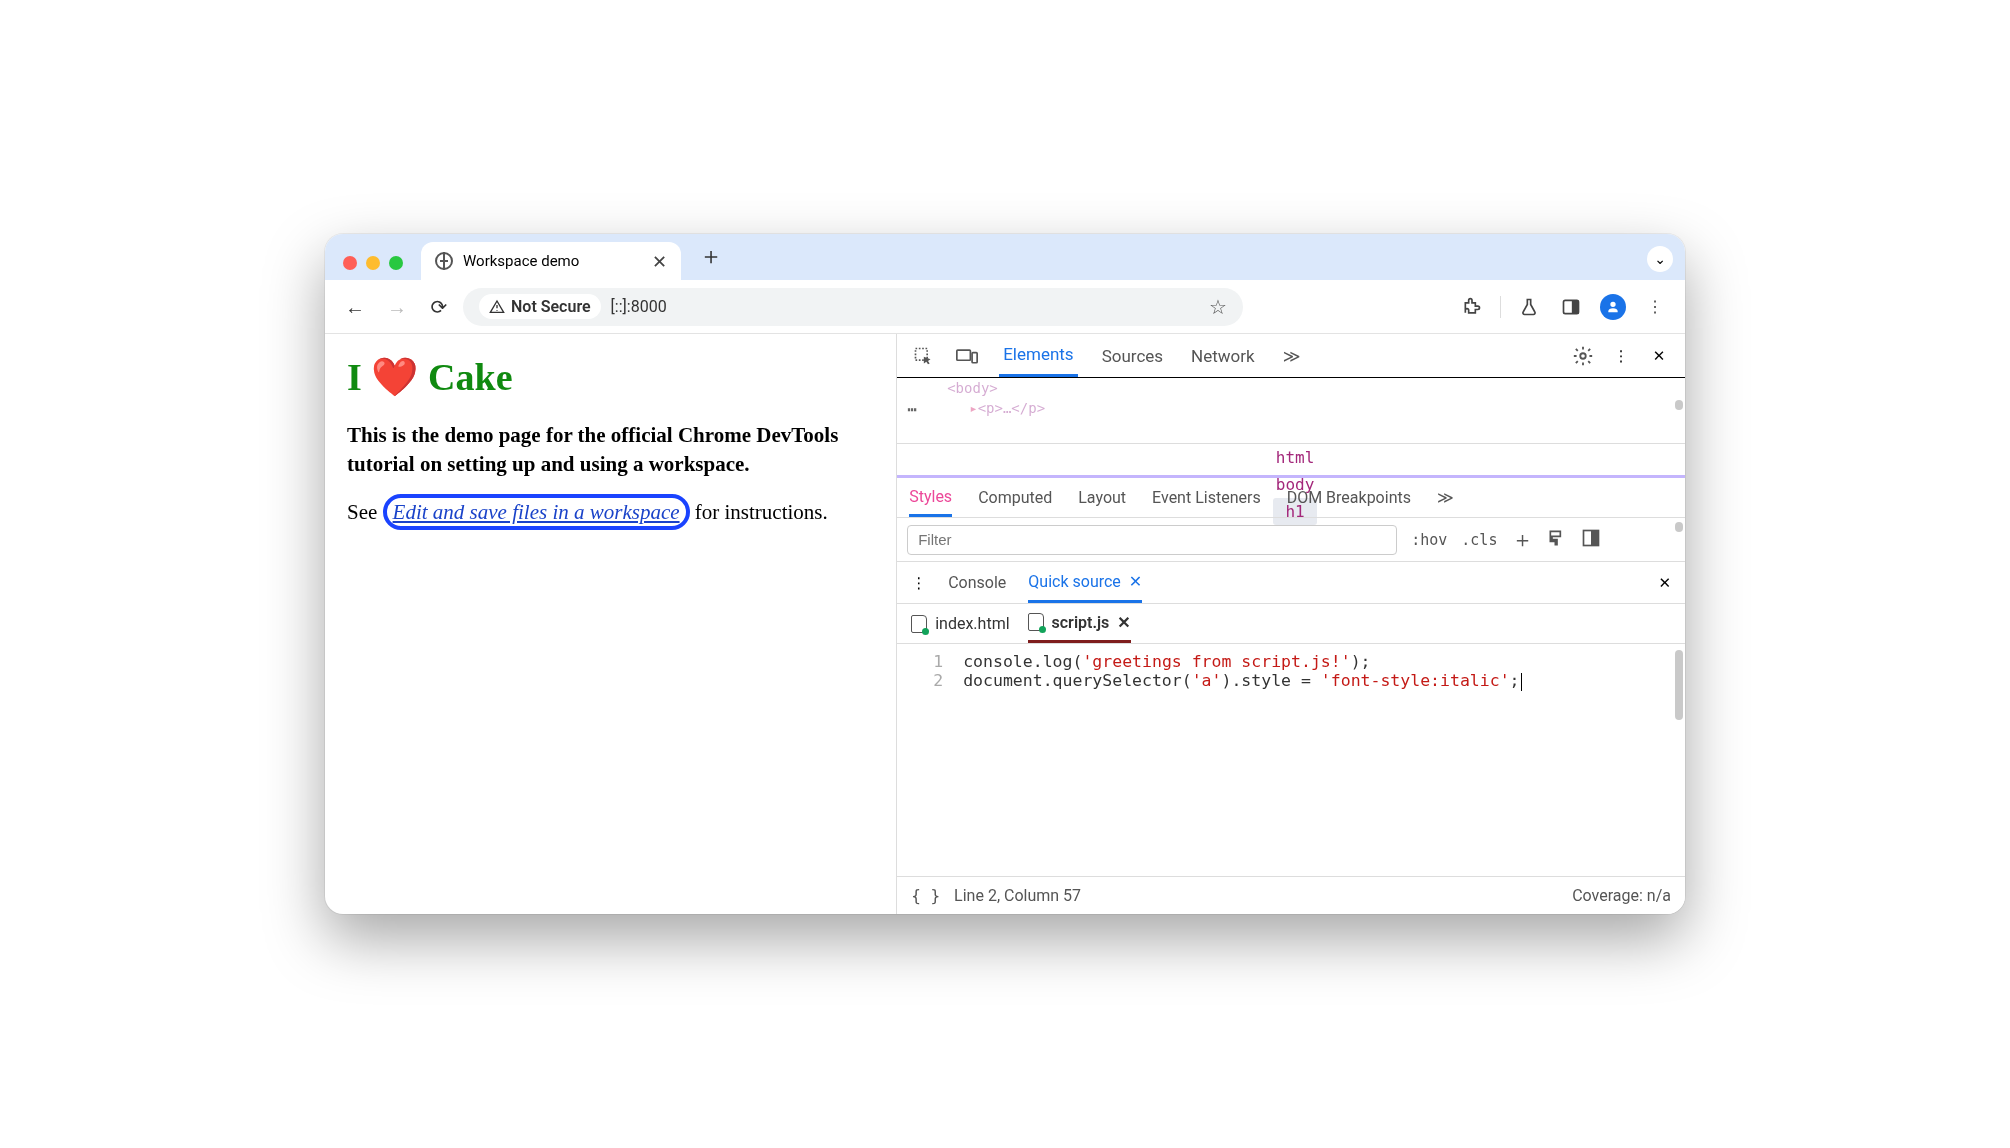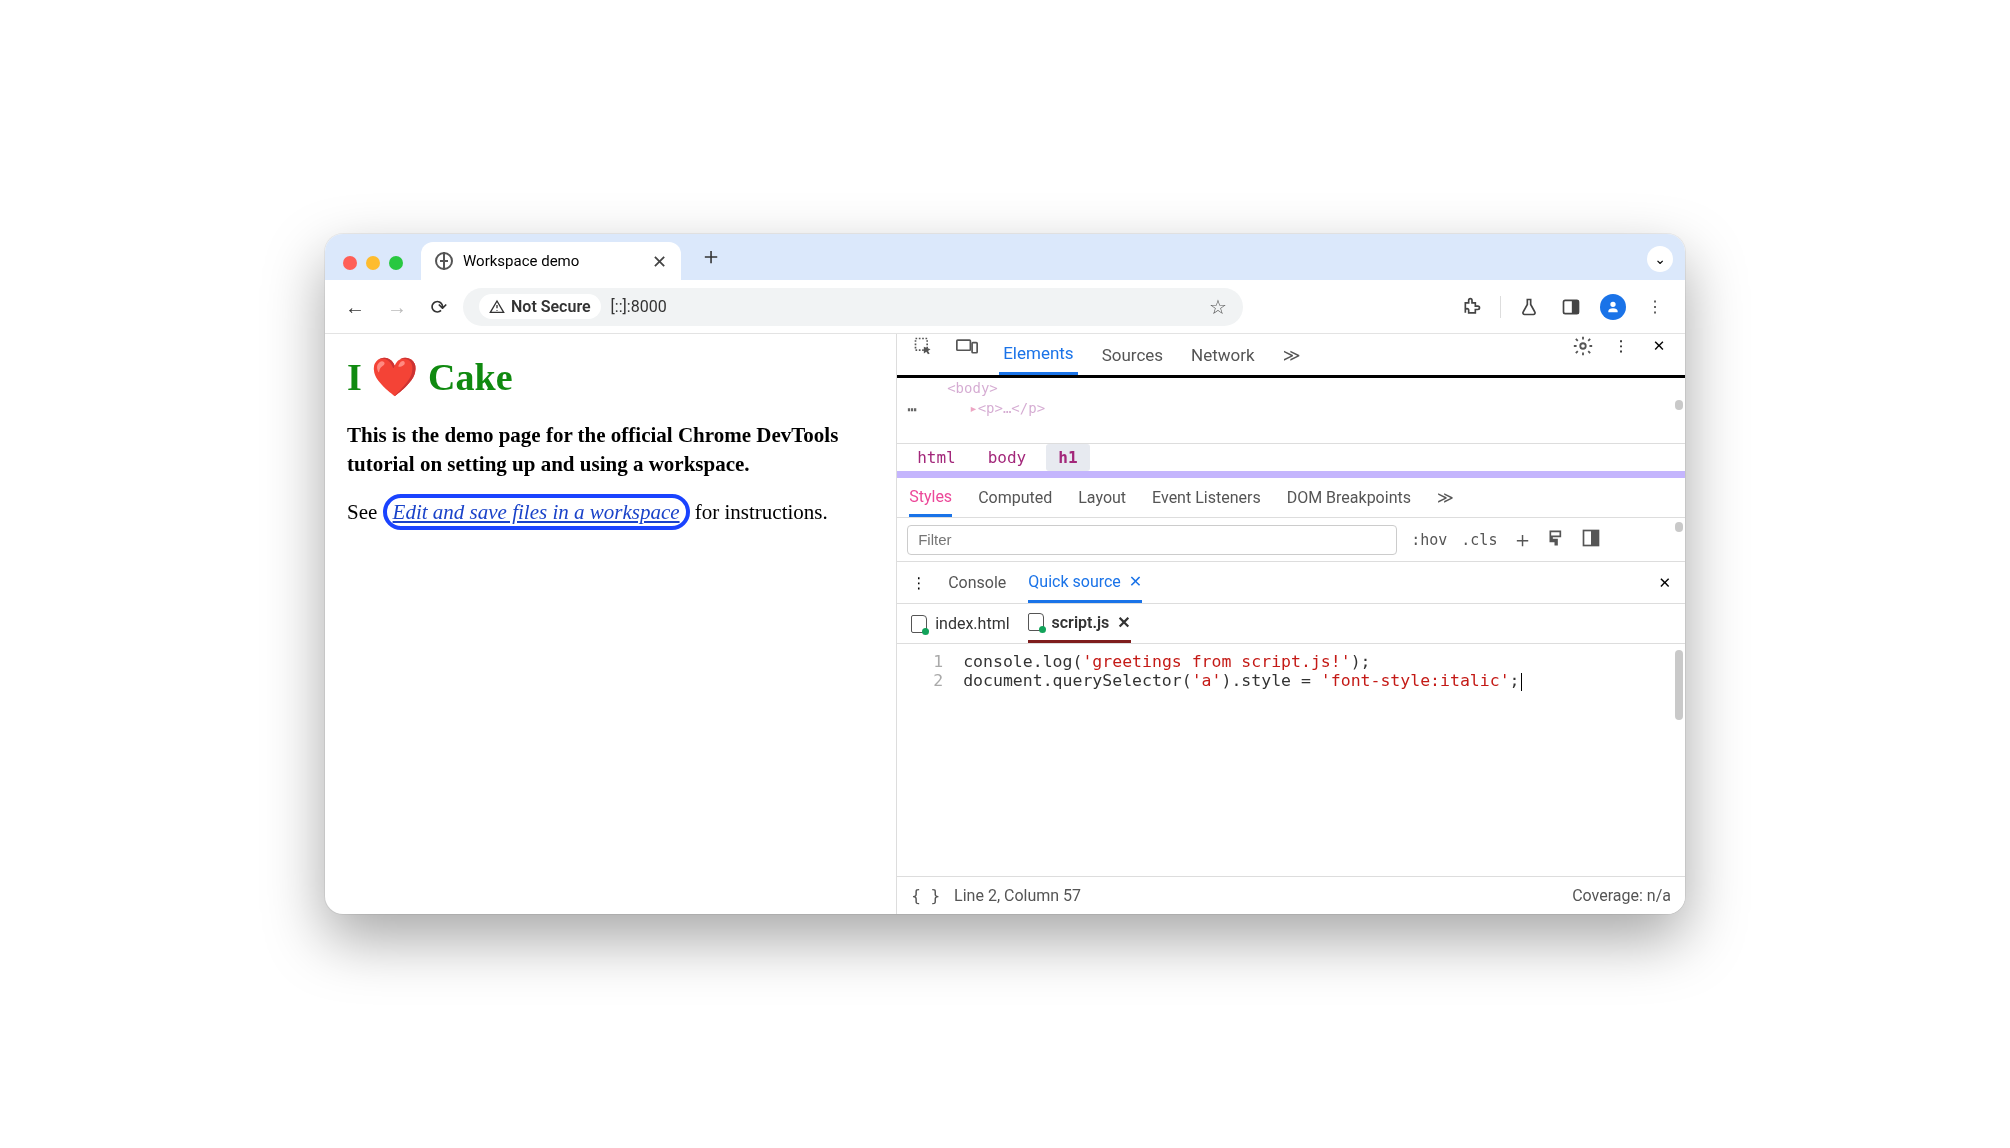--- a/index.html
+++ b/index.html
@@ -83,36 +83,36 @@
     padding: 18px 22px;
     font-family: Georgia, "Times New Roman", serif;
     font-size: 21px;
     line-height:1.35;
   }
   .page h1 { color:#108a10; font-size:38px; font-weight:700; margin-bottom:18px;}
   .page a { color:#1a43c9; text-decoration:underline; font-style:italic;}
   .hl { border:4px solid #1a43ff; border-radius:18px; padding:0 6px; display:inline-block;}
   
   .devtools { flex:1; border-left:1px solid #ddd; display:flex; flex-direction:column; background:#fff; font-size:15px;}
-  .dt-tabs { display:flex; align-items:flex-start; height:44px; border-bottom:3px solid #000000; gap:20px; padding:0 14px;}
+  .dt-tabs { display:flex; align-items:center; height:44px; border-bottom:1px solid #000000; gap:20px; padding:0 14px;}
   .dt-tabs .tool{width:24px;height:24px;display:flex;align-items:center;justify-content:center;cursor:pointer;}
   .dt-tab{cursor:pointer;padding:0 4px;height:100%;display:flex;align-items:center;color:#555;font-size:17px;}
   .dt-tab.active{color:#1a73e8;border-bottom:3px solid #1a73e8;}
   .dt-tabs .right{margin-left:auto;display:flex;gap:14px;align-items:center;}
   .dom-area{border-bottom:1px solid #ddd;font-family:Menlo,Consolas,monospace;font-size:16px;position:relative;}
   .dom-line{padding:2px 0 2px 64px;color:#444;}
   .dom-line.faded{color:#c05;opacity:.35;font-size:14px;padding-left:50px;}
   .dom-line.sel{background:#eef0f2;}
   .tag{color:#881280;} .eq{color:#888;} .dollar{color:#999;}
   .ellips{position:absolute;left:10px;top:22px;color:#666;font-weight:700;letter-spacing:2px;}
   .scrolltrack{position:absolute;right:2px;top:4px;bottom:4px;width:8px;}
   .scrollthumb{position:absolute;right:0;width:8px;border-radius:4px;background:#c9c9c9;}
-  .breadcrumb{display:flex;gap:8px;align-items:center;height:34px;border-bottom:7px solid #c4b5fd;padding-left:8px;font-family:Menlo,Consolas,monospace;font-size:16px;color:#a3277a;}
+  .breadcrumb{display:flex;gap:0;align-items:center;height:34px;border-bottom:3px solid #c4b5fd;padding-left:8px;font-family:Menlo,Consolas,monospace;font-size:16px;color:#a3277a;flex-direction:column;}
   .breadcrumb span{padding:4px 12px;cursor:pointer;}
-  .breadcrumb span.active{background:#e7eaf0;border-radius:3px;font-weight:bold;}
+  .breadcrumb span.active{background:#e7eaf0;border-radius:3px;}
   .styles-tabs{display:flex;gap:26px;height:40px;align-items:center;border-bottom:1px solid #ddd;padding:0 12px;}
   .styles-tabs .stab{cursor:pointer;color:#555;height:100%;display:flex;align-items:center;font-size:16px;}
   .styles-tabs .stab.active{color:#ec4899;border-bottom:3px solid #1a73e8;}
   .filter-row{display:flex;align-items:center;gap:14px;height:44px;border-bottom:1px solid #ddd;padding:0 10px;position:relative;}
   .filter-row input{flex:0 0 490px;height:30px;border:1px solid #ccc;border-radius:4px;padding:0 10px;font-size:15px;}
   .filter-row .mono{font-family:Menlo,Consolas,monospace;font-size:15px;color:#555;cursor:pointer;}
   .filter-row .iconbtn{cursor:pointer;color:#555;}
   .drawer-tabs{display:flex;align-items:center;gap:22px;height:42px;border-bottom:1px solid #ddd;padding:0 14px;}
   .drawer-tabs .dtab{cursor:pointer;color:#555;display:flex;align-items:center;gap:8px;height:100%;font-size:16px;}
   .drawer-tabs .dtab.active{color:#1a73e8;border-bottom:3px solid #1a73e8;}

